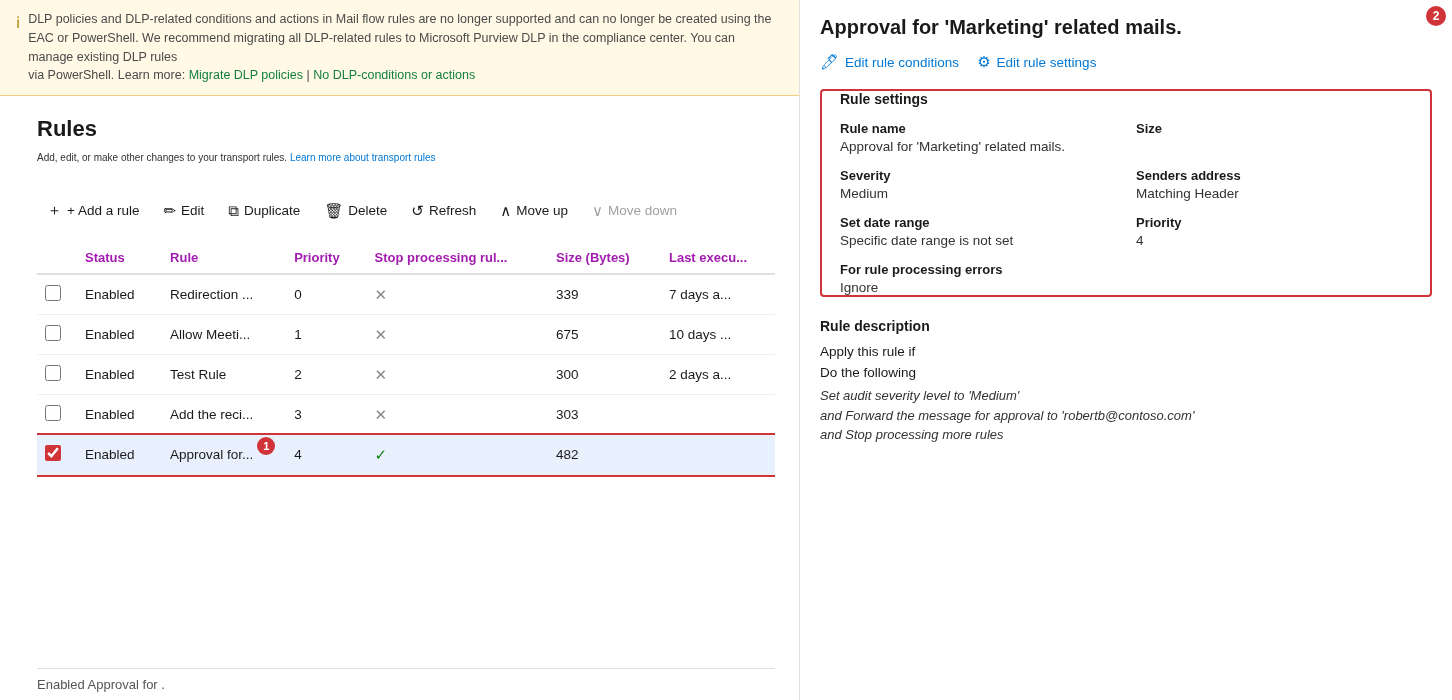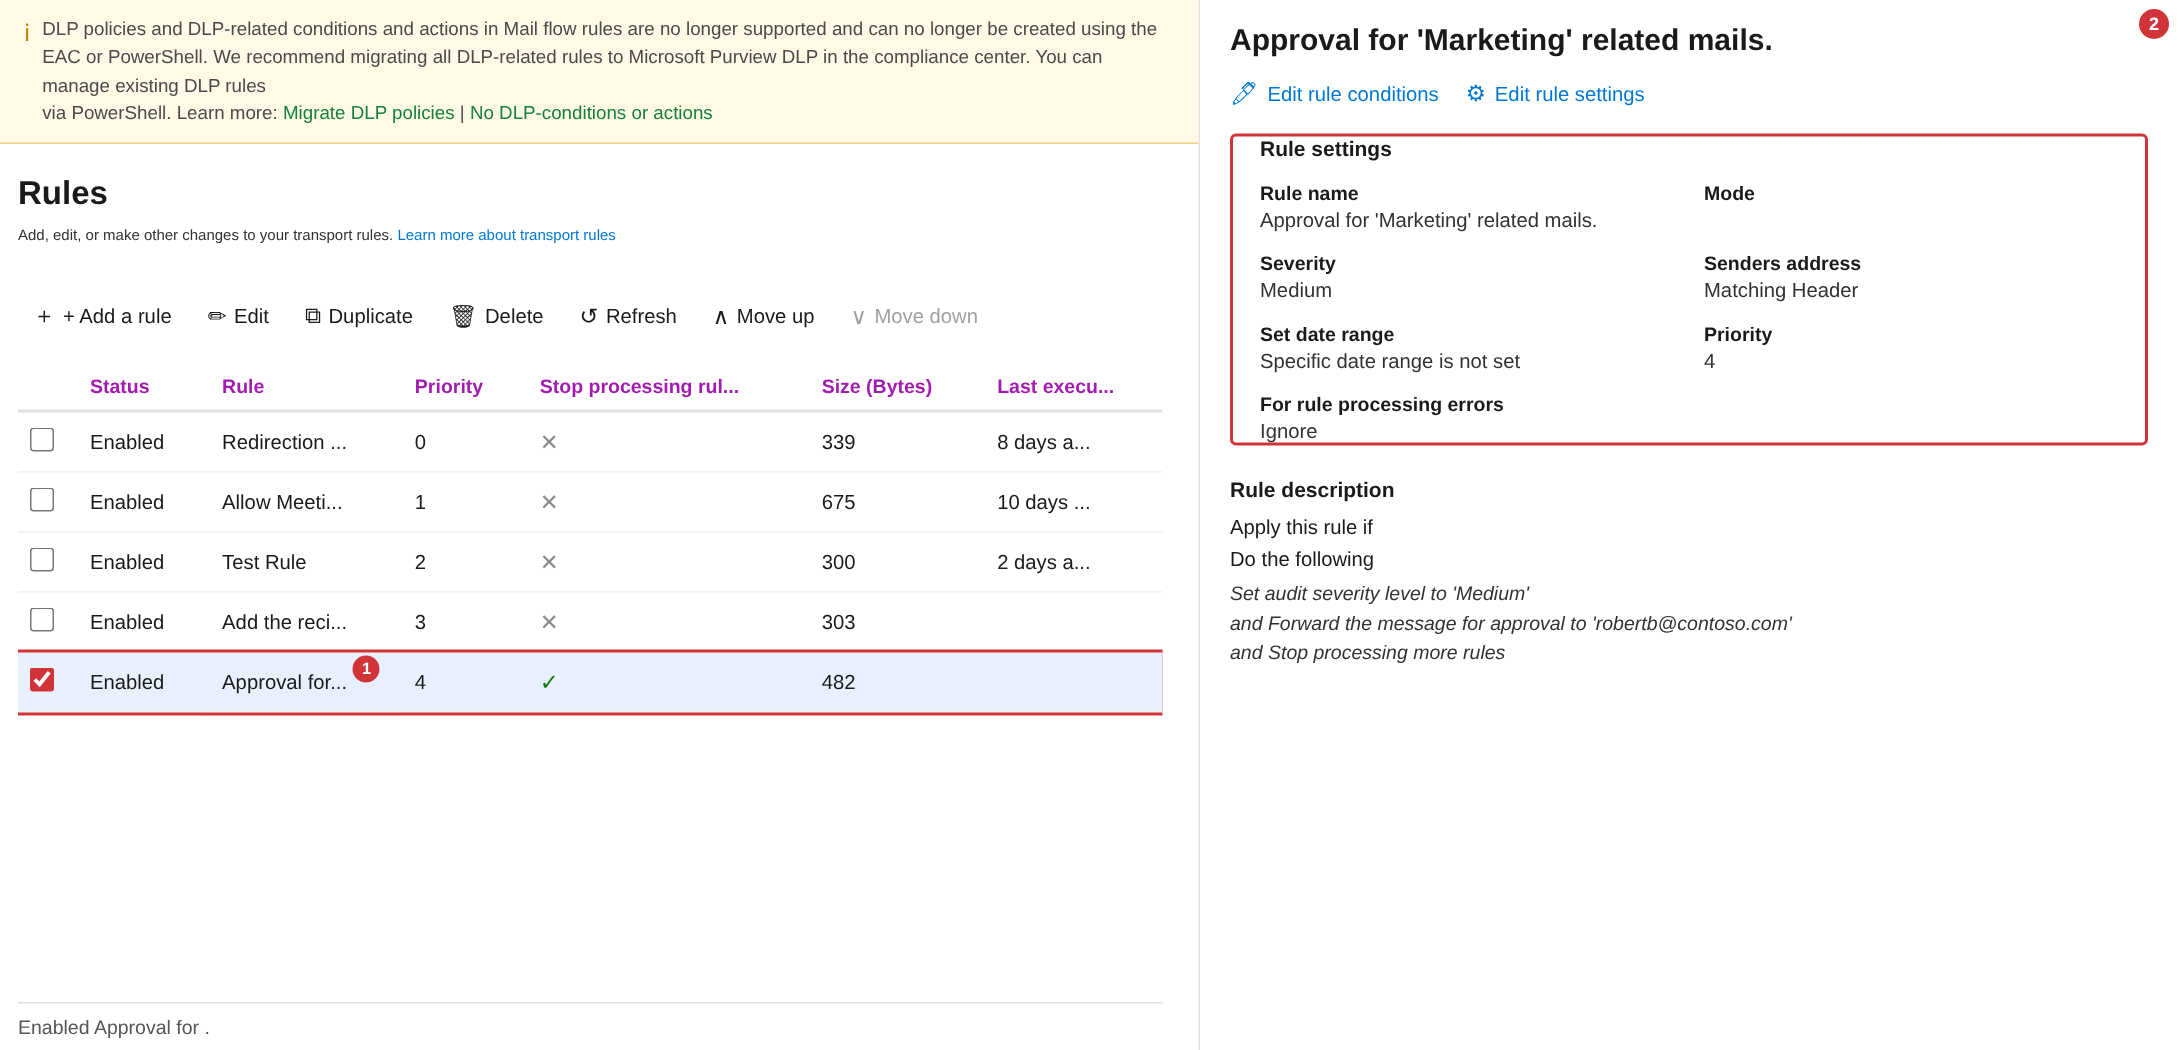--- a/index.html
+++ b/index.html
@@ -7,21 +7,21 @@
 
     
     .left-panel { width: 800px; flex-shrink: 0; display: flex; flex-direction: column; overflow: hidden; border-right: 1px solid #e0e0e0; }
 
     
     .warning-banner { background: #fff9e6; border-bottom: 1px solid #f0d080; padding: 10px 16px; font-size: 12.5px; color: #4a4a4a; line-height: 1.5; display: flex; gap: 8px; }
     .warning-banner .warn-icon { color: #b8860b; font-size: 16px; flex-shrink: 0; margin-top: 1px; }
     .warning-banner a { color: #15803d; text-decoration: none; }
 
     
-    .rules-content { padding: 20px 24px 0 12px; flex: 1; display: flex; flex-direction: column; overflow: hidden; }
+    .rules-content { padding: 20px 24px 0 37px; flex: 1; display: flex; flex-direction: column; overflow: hidden; }
     .rules-title { font-size: 22px; font-weight: 700; margin-bottom: 10px; }
     .rules-subtitle { font-size: 10px; color: #323232; margin-bottom: 32px; }
     .rules-subtitle a { color: #0078d4; text-decoration: none; }
 
     
     .toolbar { display: flex; align-items: center; gap: 4px; margin-bottom: 16px; flex-wrap: wrap; }
     .toolbar-btn { display: flex; align-items: center; gap: 5px; padding: 6px 10px; background: none; border: none; cursor: pointer; font-size: 13.5px; color: #1a1a1a; border-radius: 4px; }
     .toolbar-btn.disabled { color: #a0a0a0; cursor: default; }
     .toolbar-btn .btn-icon { font-size: 15px; }
 
@@ -134,21 +134,21 @@
         </thead>
         <tbody>
 
           <tr>
             <td class="checkbox-cell"><input type="checkbox" style=""></td>
             <td>Enabled</td>
             <td>Redirection ...</td>
             <td>0</td>
             <td class="cross-cell">✕</td>
             <td>339</td>
-            <td>8 days a...</td>
+            <td>7 days a...</td>
           </tr>
 
           <tr>
             <td class="checkbox-cell"><input type="checkbox" style=""></td>
             <td>Enabled</td>
             <td>Allow Meeti...</td>
             <td>1</td>
             <td class="cross-cell">✕</td>
             <td>675</td>
             <td>10 days ...</td>
@@ -221,21 +221,21 @@
     <div class="rule-settings-title">Rule settings</div>
 
     <div class="settings-grid">
 
       <div class="setting-item">
         <label>Rule name</label>
         <div class="value">Approval for 'Marketing' related mails.</div>
       </div>
 
       <div class="setting-item">
-        <label>Mode</label>
+        <label>Size</label>
       </div>
 
       <div class="setting-item">
         <label>Severity</label>
         <div class="value">Medium</div>
       </div>
 
       <div class="setting-item">
         <label>Senders address</label>
         <div class="value">Matching Header</div>

